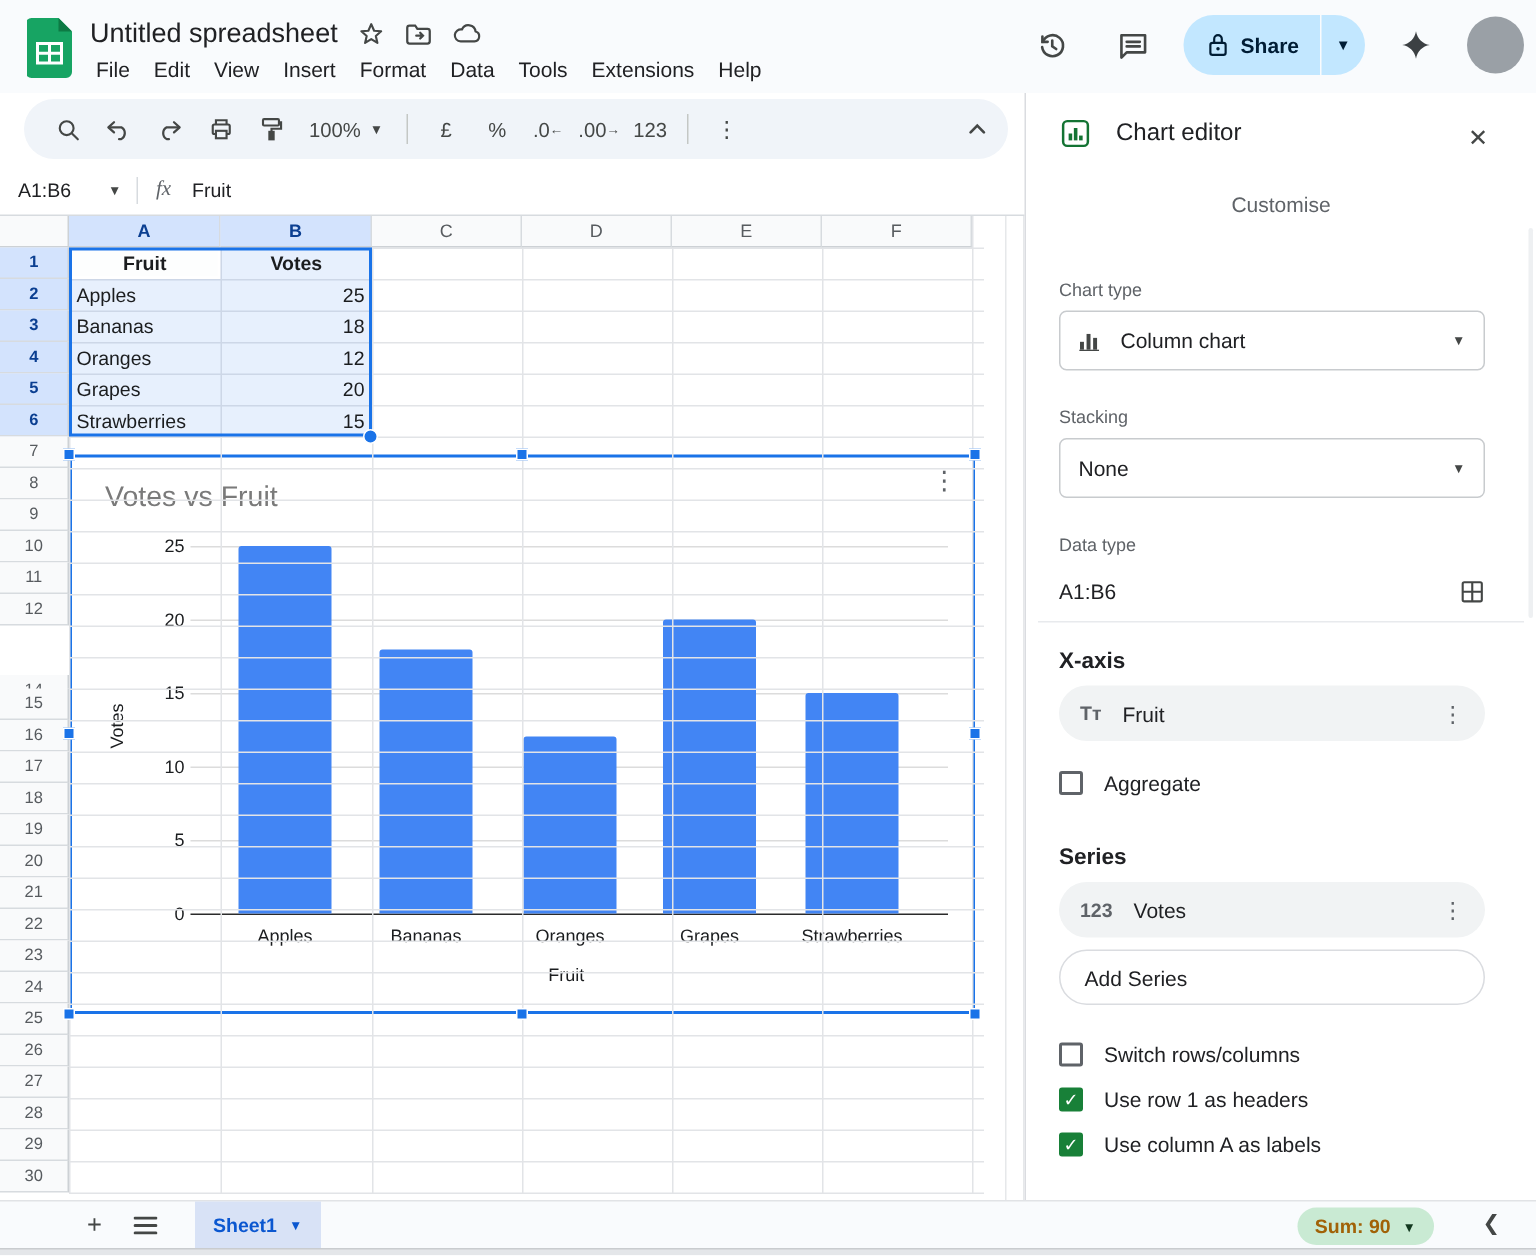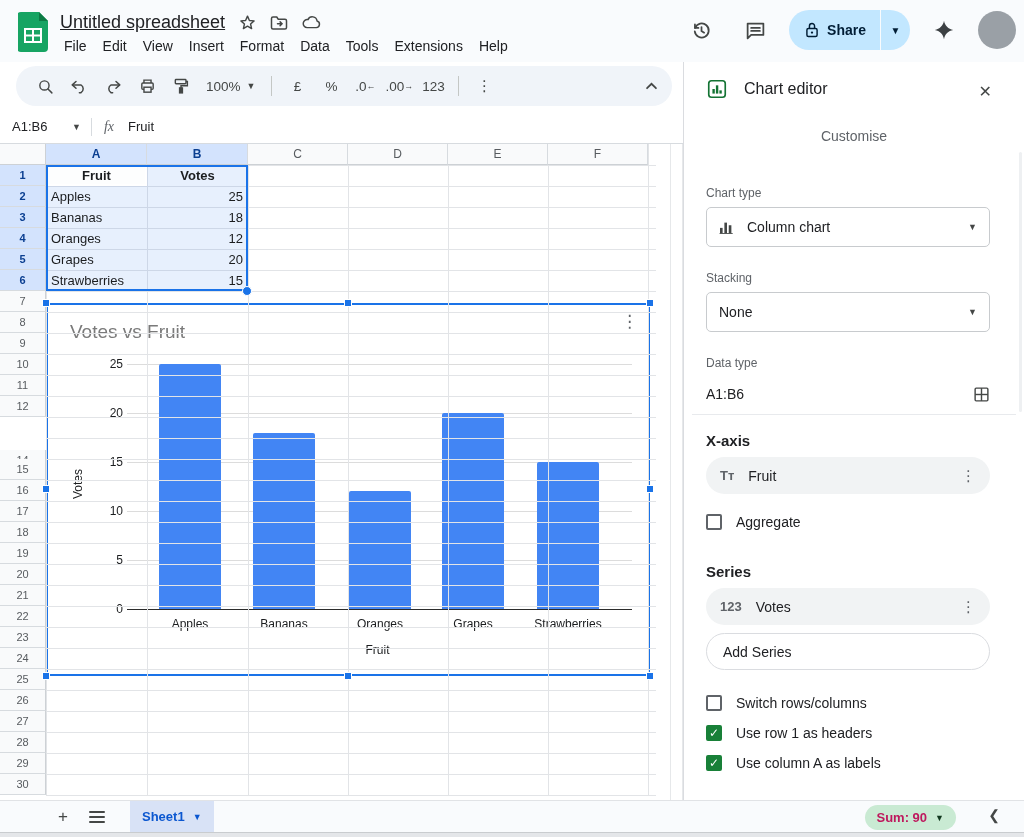--- a/index.html
+++ b/index.html
@@ -3,21 +3,21 @@
 <meta charset="utf-8">
 <style>
   * { margin:0; padding:0; box-sizing:border-box; }
   html,body { width:1024px; height:837px; }
   body { font-family:"Liberation Sans","DejaVu Sans",sans-serif; background:#fff; color:#202124; }
   .app { position:relative; width:1024px; height:837px; overflow:hidden; background:#fff; }
 
   
   .topbar { position:absolute; left:0; top:0; width:1024px; height:62px; background:#f9fbfd; }
   .logo { position:absolute; left:18px; top:11px; width:34px; height:42px; display:flex; align-items:center; }
-  .title-row { position:absolute; left:60px; top:12px; display:flex; gap:14px;text-decoration:underline; }
+  .title-row { position:absolute; left:60px; top:12px; display:flex; gap:14px; }
   .doc-title { font-size:18px; color:#202124; }
   .title-ic { color:#444746; display:flex; align-items:center; }
   .menubar { position:absolute; left:56px; top:36px; display:flex; }
   .menu-item { font-size:14px; color:#202124; padding:2px 8px; border-radius:6px; cursor:default; }
   .top-actions { position:absolute; right:8px; top:10px; display:flex; align-items:center; gap:14px; }
   .icon-btn { width:40px; height:40px; display:flex; align-items:center; justify-content:center; border-radius:50%; color:#444746; }
   .share-pill { height:40px; background:#c2e7ff; border-radius:20px; display:flex; align-items:center; overflow:hidden; }
   .share-main { display:flex; align-items:center; gap:8px; padding:0 14px 0 16px; height:100%; }
   .share-label { font-size:14px; font-weight:600; color:#001d35; }
   .share-caret { width:30px; height:100%; display:flex; align-items:center; justify-content:center; border-left:1px solid #f9fbfd; color:#001d35; font-size:10px; }
@@ -103,21 +103,21 @@
   .panel-scroll { position:absolute; right:2px; top:90px; width:3px; height:260px; background:#eef0f2; border-radius:2px; }
 
   
   .bottombar { position:absolute; left:0; top:800px; width:1024px; height:32px; background:#f9fbfd; border-top:1px solid #e1e3e6; display:flex; align-items:center; }
   .bb-btn { width:34px; height:28px; display:flex; align-items:center; justify-content:center; color:#444746; font-size:17px; }
   .bb-plus { margin-left:46px; }
   .sheet-tab { margin-left:16px; height:32px; background:#d8e2f6; display:flex; align-items:center; gap:8px; padding:0 12px; }
   .sheet-name { font-size:13px; font-weight:700; color:#0b57d0; }
   .sheet-caret { font-size:9px; color:#0b57d0; }
   .sum-pill { position:absolute; right:68px; top:4px; height:25px; background:#c9ead3; border-radius:13px; display:flex; align-items:center; gap:8px; padding:0 12px; }
-  .sum-label { font-size:13px; font-weight:600; color:#be185d; }
+  .sum-label { font-size:13px; font-weight:600; color:#a16207; }
   .sum-caret { font-size:9px; color:#12381f; }
   .bb-chevron { position:absolute; right:24px; top:6px; font-size:14px; color:#444746; }
   .bottom-strip { position:absolute; left:0; top:832px; width:1024px; height:5px; background:#e4e6e9; border-top:1px solid #c9cccf; }
   svg { display:block; }
 </style>
 </head>
 <body>
 <div class="app">
 
   <div class="topbar">

